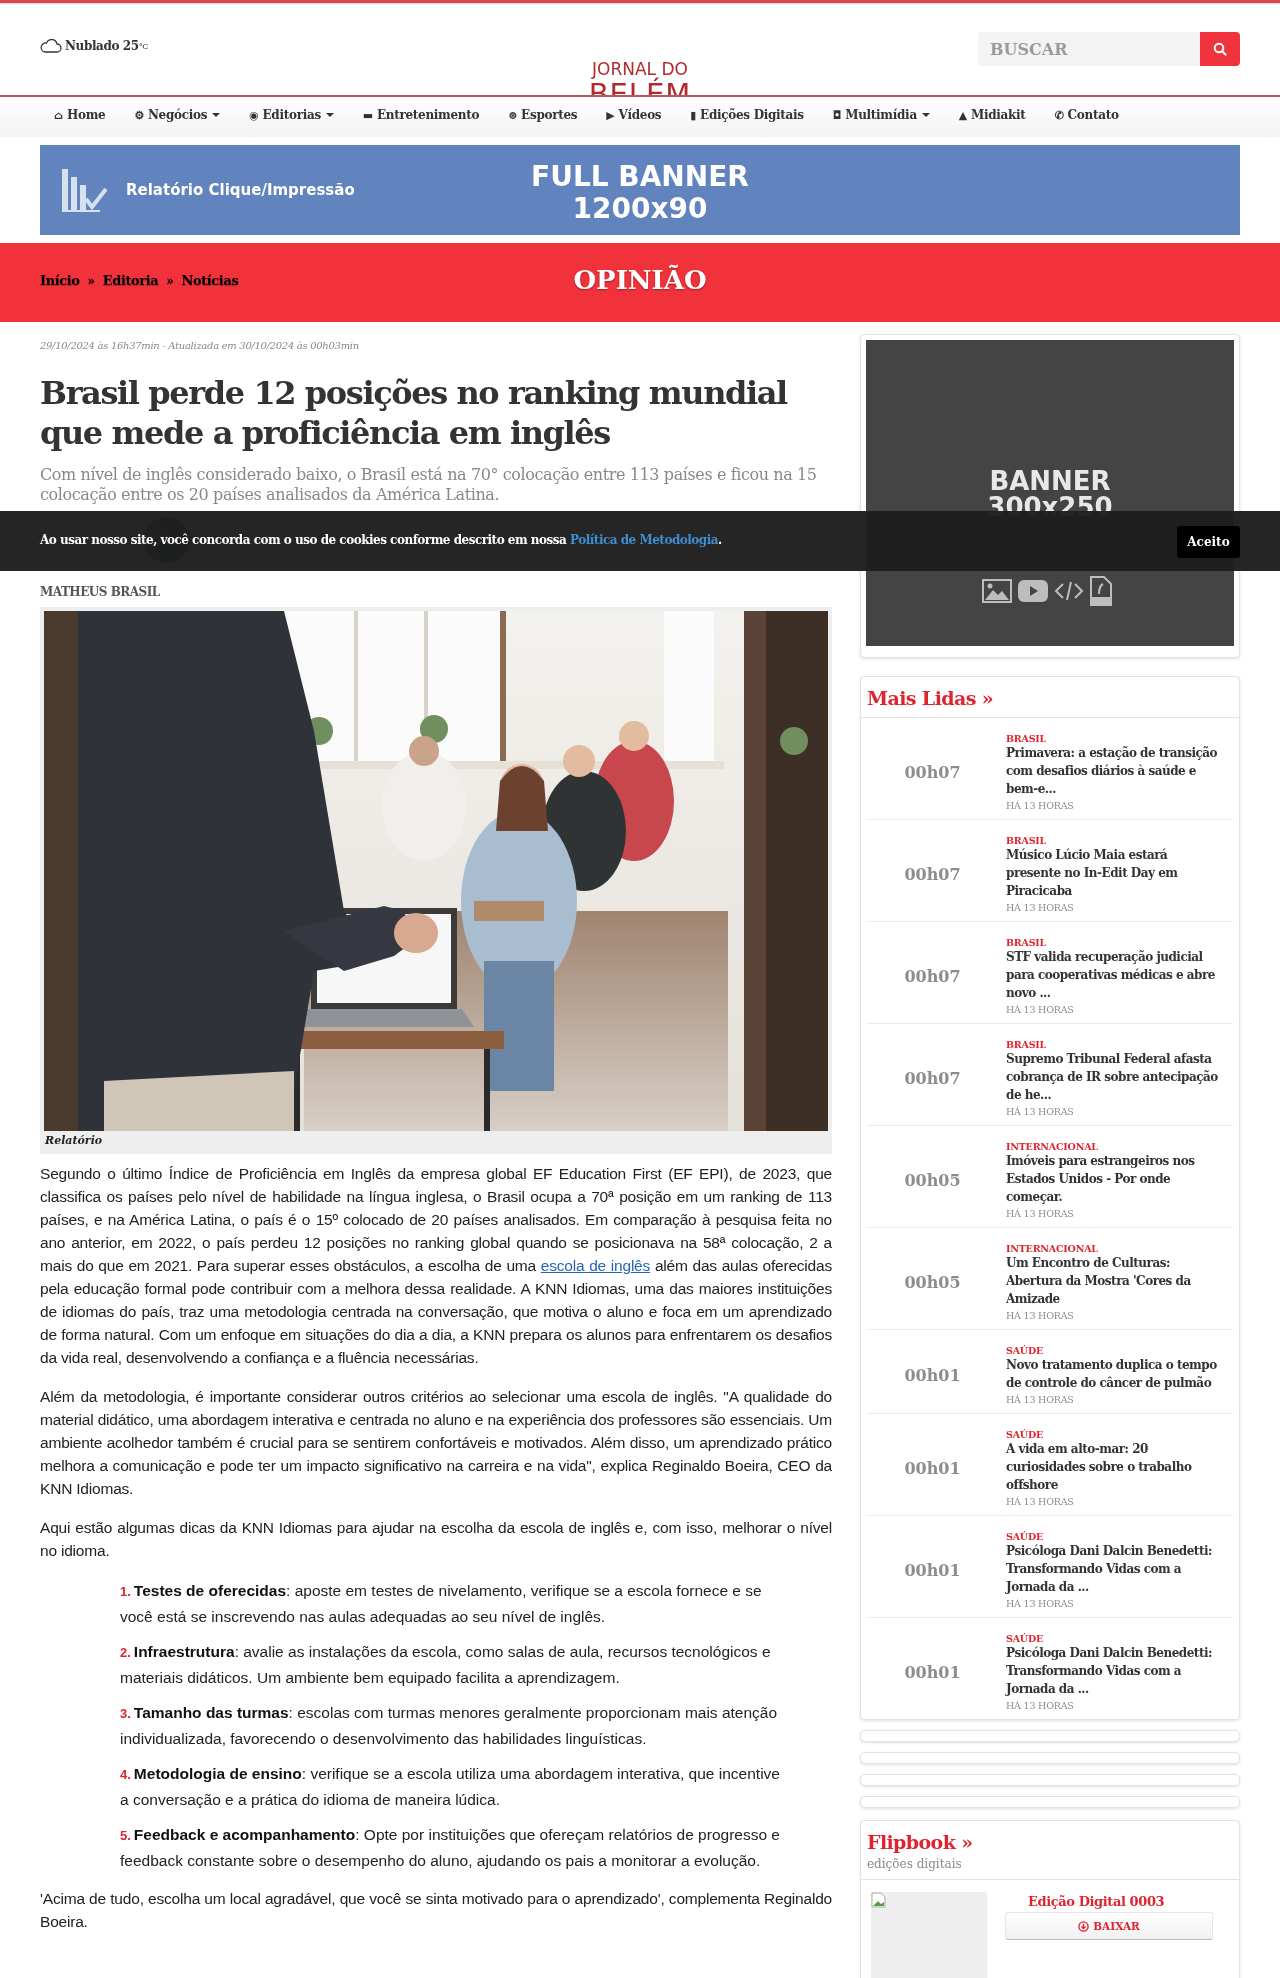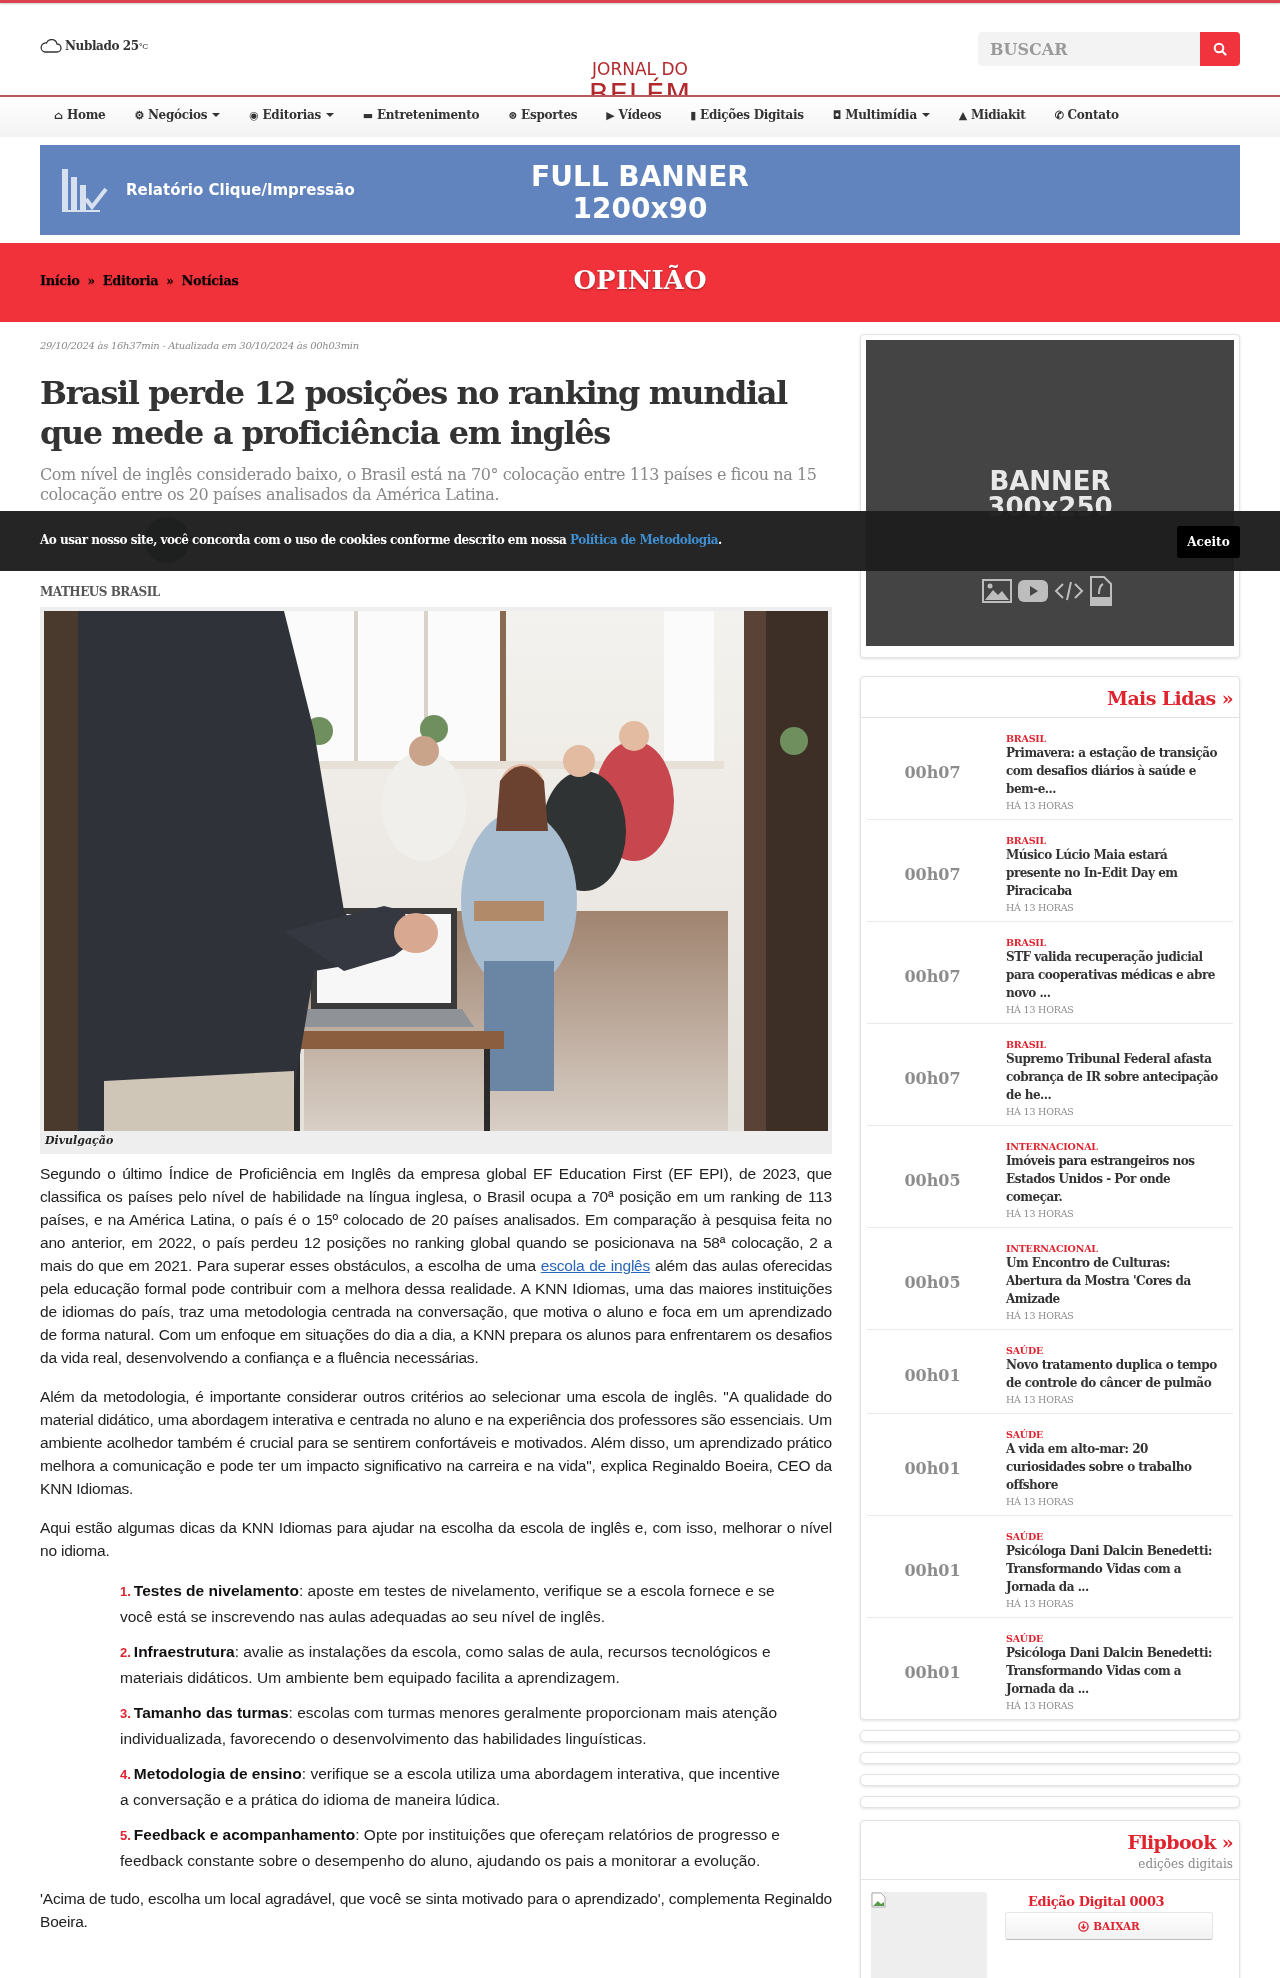--- a/index.html
+++ b/index.html
@@ -68,21 +68,21 @@
   
   .sidebar { position: absolute; left: 860px; top: 334px; width: 380px; }
   .card { background: #fff; border: 1px solid #e3e3e3; border-radius: 4px; box-shadow: 0 1px 3px rgba(0,0,0,0.12); }
   .ad-card { height: 324px; padding: 5px; }
   .ad300 { width: 368px; height: 306px; background: #444444; position: relative; }
   .ad300 .t1 { position: absolute; top: 128px; width: 100%; text-align: center; color: #e8e8e8; font-family: "DejaVu Sans", sans-serif; font-weight: bold; font-size: 26px; line-height: 26px; }
   .ad300 .t2 { position: absolute; top: 154px; width: 100%; text-align: center; color: #e8e8e8; font-family: "DejaVu Sans", sans-serif; font-weight: bold; font-size: 26px; line-height: 26px; }
   .ad300 .icons { position: absolute; top: 236px; left: 116px; display: flex; gap: 6px; align-items: center; }
 
   .mais-lidas { margin-top: 18px; }
-  .card-head { padding: 10px 6px 8px 6px; border-bottom: 1px solid #e3e3e3; text-align: right; }
+  .card-head { padding: 10px 6px 8px 6px; border-bottom: 1px solid #e3e3e3; }
   .card-head .ttl { color: #e0242f; font-weight: bold; font-size: 19px; letter-spacing: -0.6px; }
   .card-head .sub { color: #888; font-size: 12px; margin-top: 4px; }
   .ml-list { padding: 0 6px; }
   .ml-item { display: flex; border-bottom: 1px solid #eaeaea; padding: 15px 0 8px 0; min-height: 84px; }
   .ml-item:last-child { border-bottom: none; }
   .ml-time { width: 139px; text-align: center; font-size: 16px; font-weight: bold; color: #8c8c8c; align-self: center; padding-right: 8px; }
   .ml-body { width: 215px; }
   .ml-cat { color: #e0242f; font-size: 9.5px; font-weight: bold; letter-spacing: -0.2px; }
   .ml-title { color: #333; font-size: 12px; font-weight: bold; line-height: 18px; letter-spacing: -0.5px; }
   .ml-ago { color: #8c8c8c; font-size: 9.5px; margin-top: 2px; letter-spacing: -0.2px; }
@@ -280,29 +280,29 @@
         <rect x="270" y="300" width="140" height="95" fill="#f7f7f7" stroke="#3a3a3a" stroke-width="6"></rect>
         <polygon points="262,398 418,398 430,416 250,416" fill="#8f9296"></polygon>
 
         <path d="M0 0 L240 0 L270 120 L300 300 L320 330 L330 350 L270 360 L250 480 L60 520 L0 520 Z" fill="#2f3238"></path>
         <path d="M60 470 L250 460 L250 520 L60 520 Z" fill="#cfc6b8"></path>
         <path d="M240 320 L340 295 L360 300 L370 330 L350 345 L300 360 Z" fill="#353840"></path>
         <ellipse cx="372" cy="322" rx="22" ry="20" fill="#d8a890"></ellipse>
         <rect x="0" y="0" width="34" height="520" fill="#4a3a2e"></rect>
       </svg>
     </div>
-    <figcaption class="caption">Divulgação</figcaption>
+    <figcaption class="caption">Relatório</figcaption>
   </figure>
 
   <div class="body-text">
     <p><span>Segundo o último Índice de Proficiência em Inglês da empresa global  EF Education First (EF EPI), de 2023, que classifica os países pelo nível de habilidade na língua inglesa, o Brasil ocupa a 70ª posição em um ranking de 113 países, e na América Latina, o país é o 15º colocado de 20 países analisados. Em comparação à pesquisa feita no ano anterior, em 2022, o país perdeu 12 posições no ranking global quando se posicionava na 58ª colocação, 2 a mais do que em 2021. Para superar esses obstáculos, a escolha de uma </span><a>escola de inglês</a><span> além das aulas oferecidas pela educação formal pode contribuir com a melhora dessa realidade. A KNN Idiomas, uma das maiores instituições de idiomas do país, traz uma metodologia centrada na conversação, que motiva o aluno e foca em um aprendizado de forma natural. Com um enfoque em situações do dia a dia, a KNN prepara os alunos para enfrentarem os desafios da vida real, desenvolvendo a confiança e a fluência necessárias.</span></p>
     <p>Além da metodologia, é importante considerar outros critérios ao selecionar uma escola de inglês. "A qualidade do material didático, uma abordagem interativa e centrada no aluno e na experiência dos professores são essenciais. Um ambiente acolhedor também é crucial para se sentirem confortáveis e motivados. Além disso, um aprendizado prático melhora a comunicação e pode ter um impacto significativo na carreira e na vida", explica Reginaldo Boeira, CEO da KNN Idiomas.</p>
     <p>Aqui estão algumas dicas da KNN Idiomas para ajudar na escolha da escola de inglês e, com isso, melhorar o nível no idioma.</p>
     <ol class="tips" id="tips-list">
-        <li><span class="num">1.</span><span class="term">Testes de nivelamento</span><span>: aposte em testes de nivelamento, verifique se a escola fornece e se você está se inscrevendo nas aulas adequadas ao seu nível de inglês.</span></li>
+        <li><span class="num">1.</span><span class="term">Testes de oferecidas</span><span>: aposte em testes de nivelamento, verifique se a escola fornece e se você está se inscrevendo nas aulas adequadas ao seu nível de inglês.</span></li>
         <li><span class="num">2.</span><span class="term">Infraestrutura</span><span>: avalie as instalações da escola, como salas de aula, recursos tecnológicos e materiais didáticos. Um ambiente bem equipado facilita a aprendizagem.</span></li>
         <li><span class="num">3.</span><span class="term">Tamanho das turmas</span><span>: escolas com turmas menores geralmente proporcionam mais atenção individualizada, favorecendo o desenvolvimento das habilidades linguísticas.</span></li>
         <li><span class="num">4.</span><span class="term">Metodologia de ensino</span><span>: verifique se a escola utiliza uma abordagem interativa, que incentive a conversação e a prática do idioma de maneira lúdica.</span></li>
         <li><span class="num">5.</span><span class="term">Feedback e acompanhamento</span><span>: Opte por instituições que ofereçam relatórios de progresso e feedback constante sobre o desempenho do aluno, ajudando os pais a monitorar a evolução.</span></li>
       </ol>
     <p style="margin-top:14px;">'Acima de tudo, escolha um local agradável, que você se sinta motivado para o aprendizado', complementa Reginaldo Boeira.</p>
   </div>
 </article>
 
 <aside class="sidebar">

